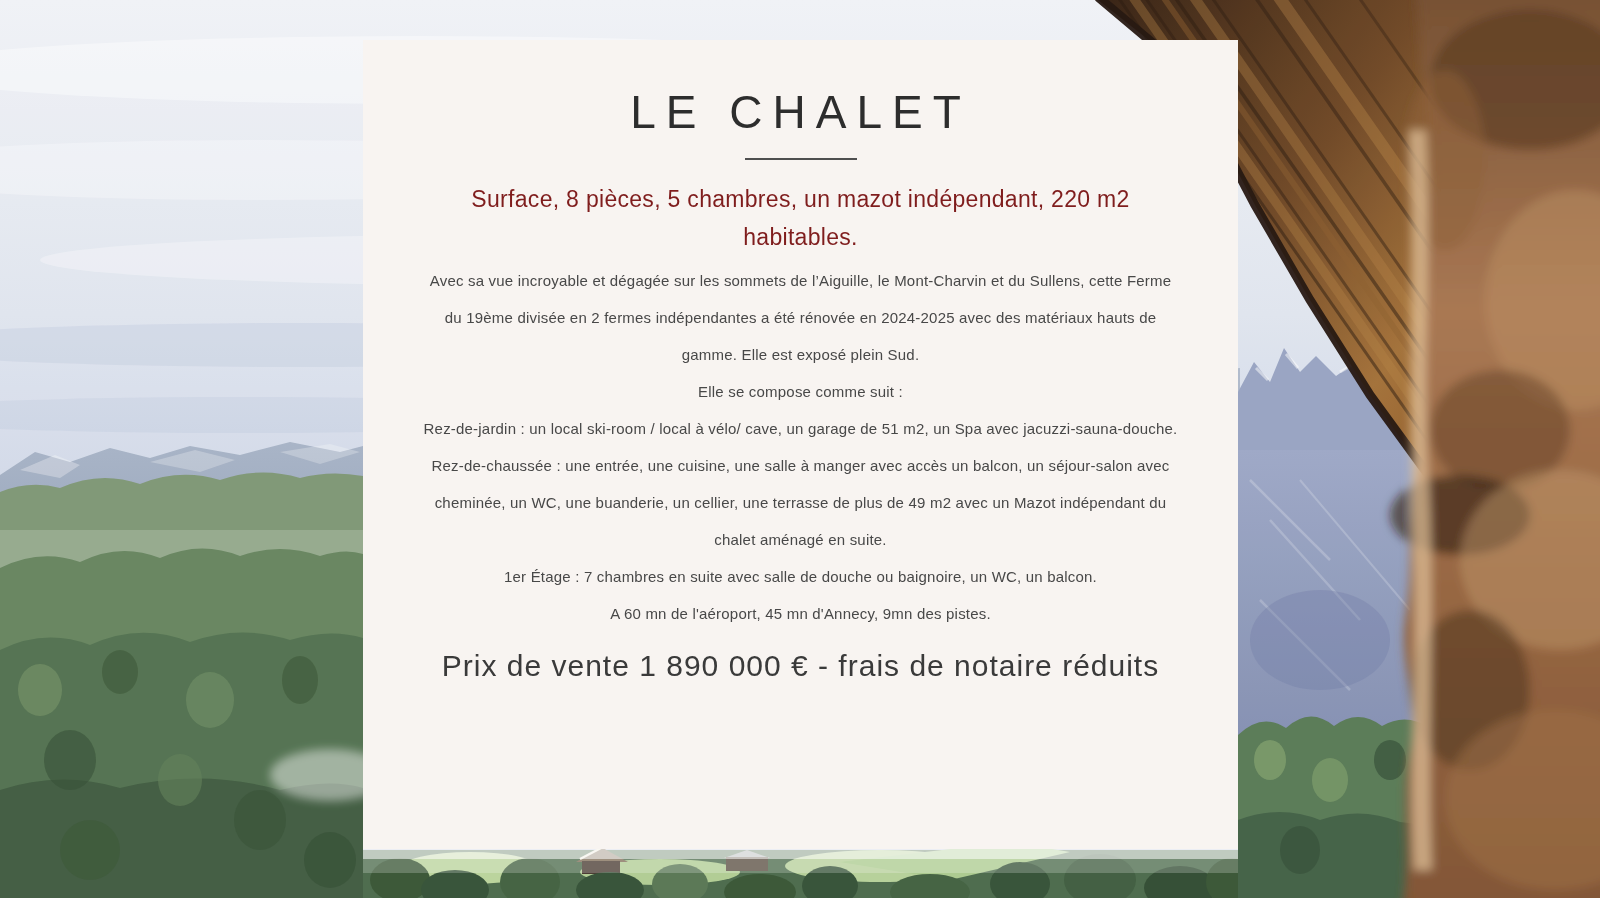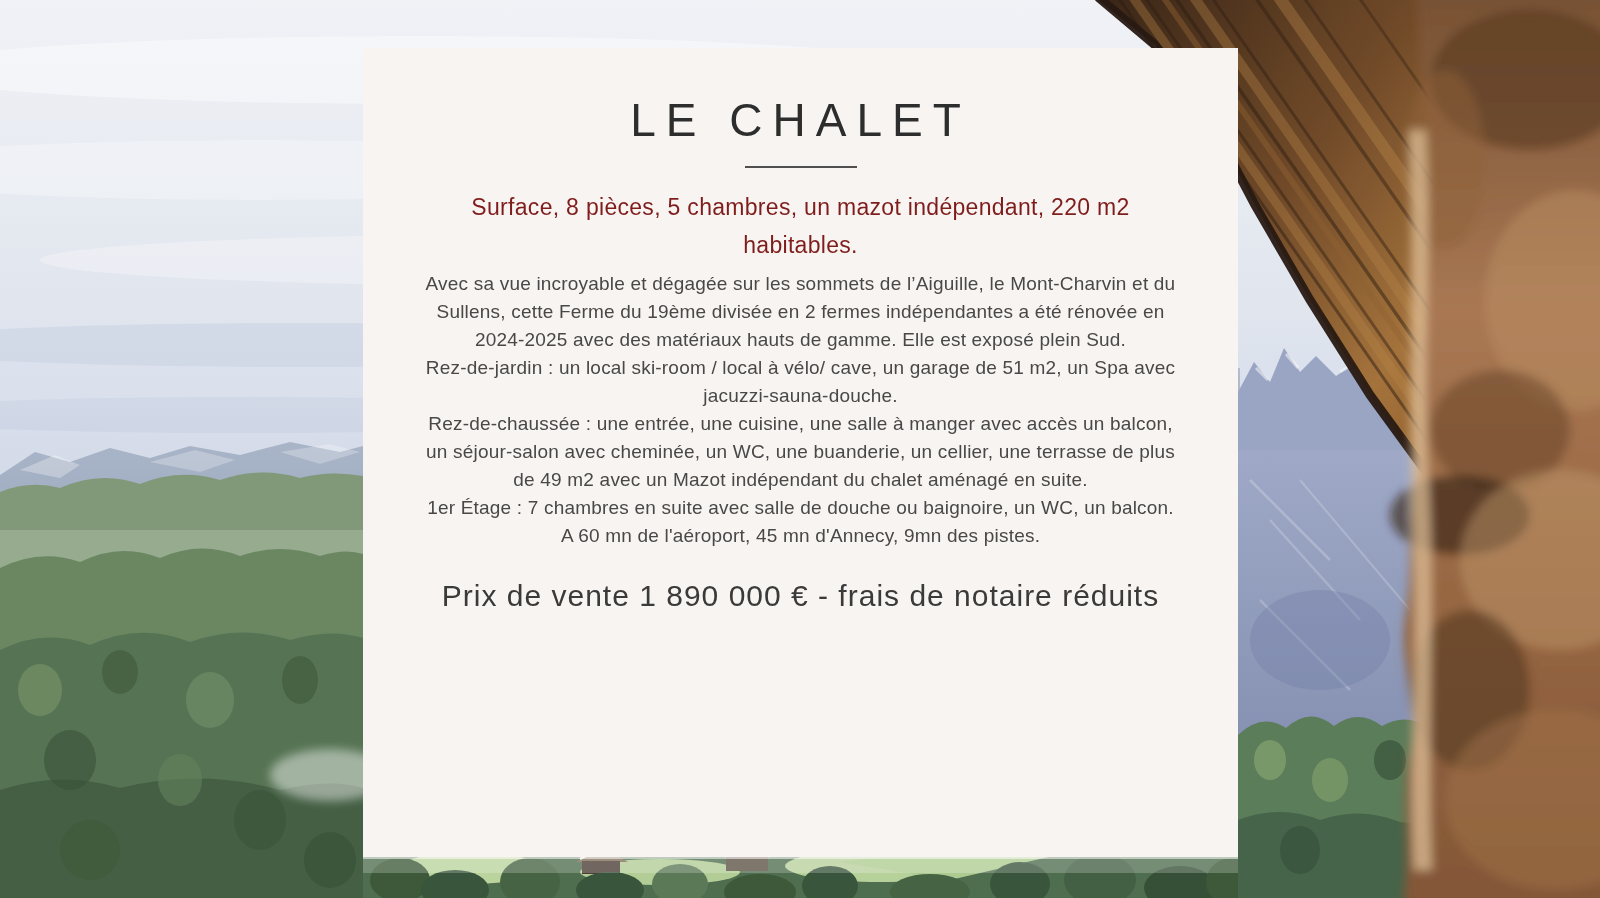--- a/index.html
+++ b/index.html
@@ -2,41 +2,41 @@
 <html><head>
 <meta charset="utf-8">
 <style>
   html,body{margin:0;padding:0;background:#9aa4b5;}
   .scene{
     position:relative;width:1600px;height:898px;overflow:hidden;
     font-family:"Liberation Sans",sans-serif;
   }
   .scene svg.bg{position:absolute;left:0;top:0;width:1600px;height:898px;display:block;}
   .card{
-    position:absolute;left:363px;top:48px;width:875px;height:809px;
+    position:absolute;left:363px;top:40px;width:875px;height:809px;
     background:#f8f4f1;box-sizing:border-box;text-align:center;
     padding:32px 58px 0 58px;color:#474747;
   }
   .card h1{
     margin:14px 0 0 0;font-size:46px;line-height:52px;font-weight:300;
     letter-spacing:10px;color:#2d2d2d;font-family:"Liberation Sans",sans-serif;
   }
   .divider{
     width:112px;height:0;border-top:2px solid #4f4f4f;margin:20px auto 0 auto;
   }
   .intro{
     margin:20px 0 6px 0;font-size:23px;line-height:38px;font-weight:300;
     letter-spacing:.3px;color:#7f1d1d;
   }
   .bodyline{
-    margin:0;font-size:19px;line-height:28px;font-weight:300;
+    margin:0;font-size:15px;line-height:37px;font-weight:300;
     letter-spacing:.2px;color:#484848;
   }
   .price{
-    margin:28px 0 0 0;font-size:30px;line-height:36px;font-weight:400;
+    margin:16px 0 0 0;font-size:30px;line-height:36px;font-weight:400;
     letter-spacing:1px;color:#3a3a3a;
   }
 </style>
 </head>
 <body>
 
 <div class="scene">
 
   <svg class="bg" viewBox="0 0 1600 898" aria-hidden="true">
     <defs>
@@ -205,20 +205,21 @@
     </g>
 
     <rect x="0" y="0" width="1600" height="898" fill="#ffffff" opacity="0.05"></rect>
   </svg>
 
   <section class="card">
     <h1>LE CHALET</h1>
     <div class="divider"></div>
     <p class="intro">Surface, 8 pièces, 5 chambres, un mazot indépendant, 220 m2 habitables.</p>
     <p class="bodyline">Avec sa vue incroyable et dégagée sur les sommets de l’Aiguille, le Mont-Charvin et du Sullens, cette Ferme du 19ème divisée en 2 fermes indépendantes a été rénovée en 2024-2025 avec des matériaux hauts de gamme. Elle est exposé plein Sud.</p>
+    <p class="bodyline">Elle se compose comme suit :</p>
     <p class="bodyline">Rez-de-jardin : un local ski-room / local à vélo/ cave, un garage de 51 m2, un Spa avec jacuzzi-sauna-douche.</p>
     <p class="bodyline">Rez-de-chaussée : une entrée, une cuisine, une salle à manger avec accès un balcon, un séjour-salon avec cheminée, un WC, une buanderie, un cellier, une terrasse de plus de 49 m2 avec un Mazot indépendant du chalet aménagé en suite.</p>
     <p class="bodyline">1er Étage : 7 chambres en suite avec salle de douche ou baignoire, un WC, un balcon.</p>
     <p class="bodyline">A 60 mn de l'aéroport, 45 mn d'Annecy, 9mn des pistes.</p>
     <p class="price">Prix de vente 1 890 000 € - frais de notaire réduits</p>
   </section>
 
 </div>
 
 </body></html>

